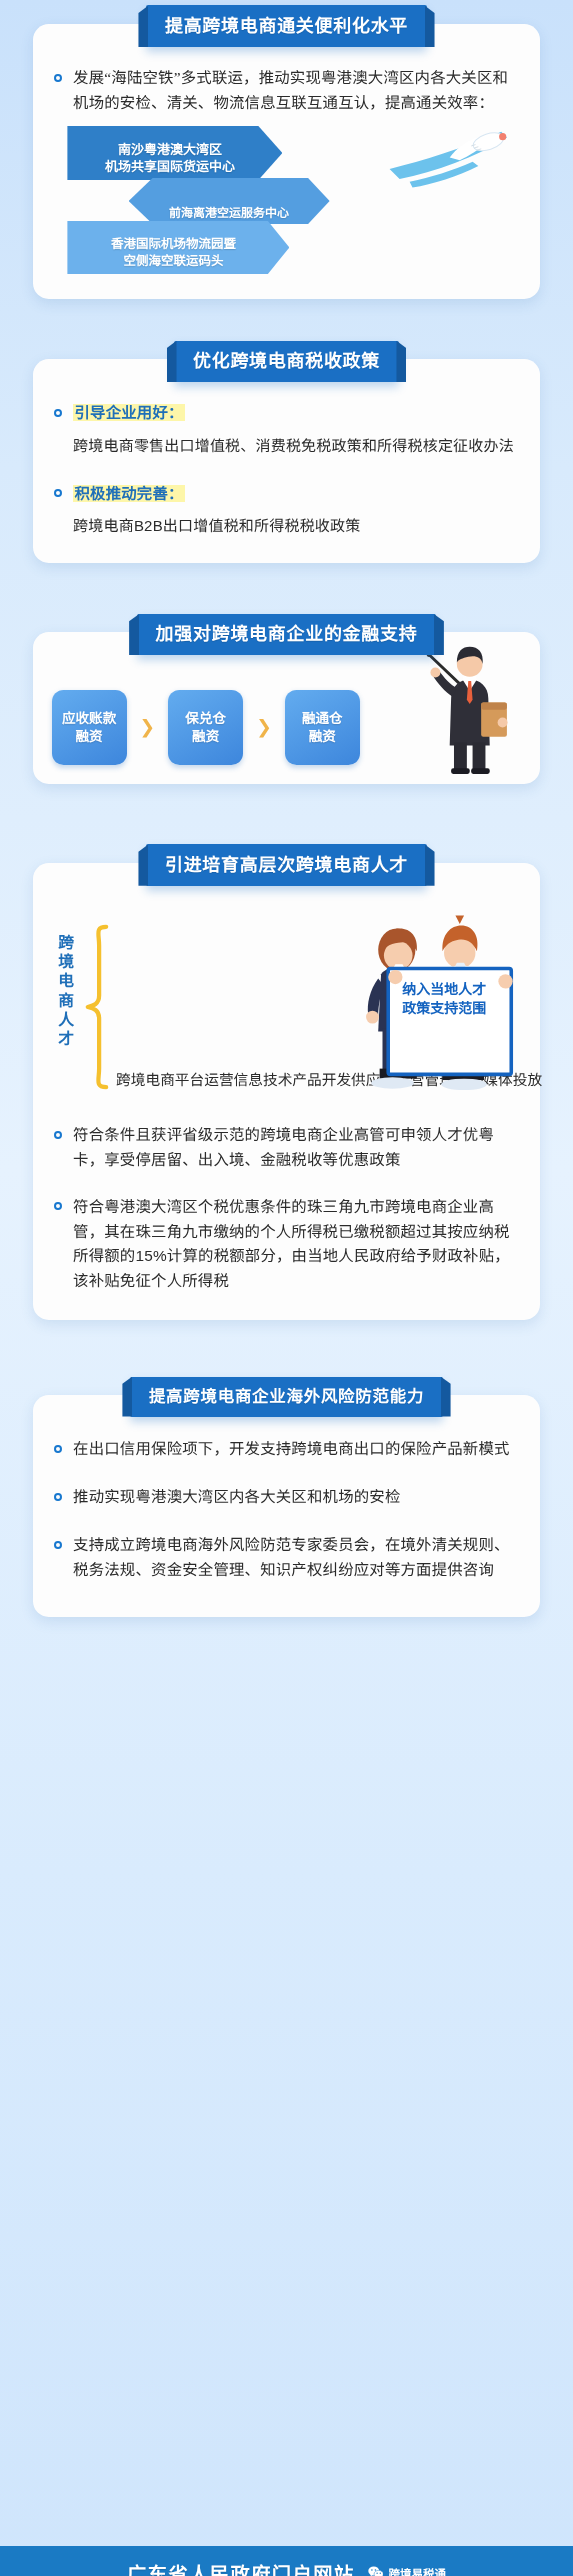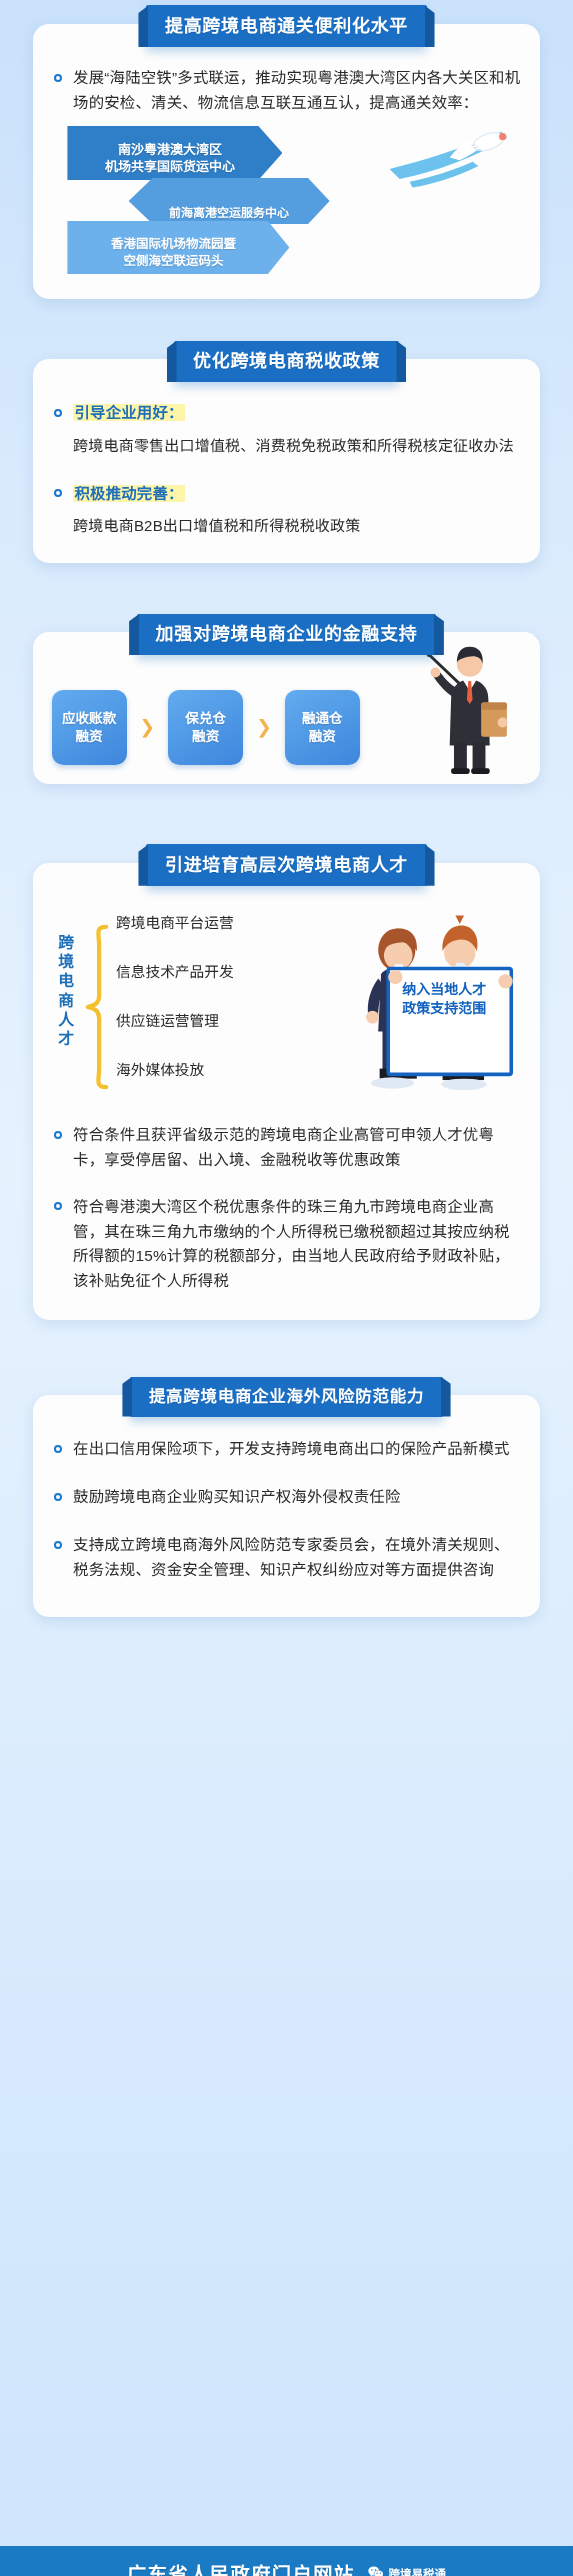--- a/index.html
+++ b/index.html
@@ -227,24 +227,26 @@
   .brace {
     flex: 0 0 auto;
     width: 24px;
     height: 166px;
     margin-left: 4.3px;
     margin-top: 10px;
   }
   .talent-items {
     flex: 0 0 auto;
     margin-left: 7.2px;
-    display: flex;
-    flex-direction: column;
+    margin-top: 10px;
+    display: flex;
+    flex-direction: row;
     justify-content: space-between;
     height: 166px;
+    align-items: flex-end;
   }
   .talent-item {
     font-size: 14.7px;
     color: #2a2a2a;
     line-height: 1.3;
   }
   .people {
     position: absolute;
     right: -5.7px;
     top: -33px;
@@ -289,21 +291,21 @@
     font-size: 11.5px;
     font-weight: bold;
   }
   .wechat-icon { width: 15.8px; height: 13.6px; }
 </style>
 </head>
 <body>
 
 <div class="page">
 
-  <div class="section" style="margin-top:24px;">
+  <div class="section" style="margin-top:24px;font-family:Liberation Serif, serif;">
     <div class="ribbon-wrap">
       <div class="ribbon">提高跨境电商通关便利化水平</div>
     </div>
     <div class="card">
       <ul class="bullet-list">
         <li class="bullet">
           <span class="dot"></span>
           <span>发展“海陆空铁”多式联运，推动实现粤港澳大湾区内各大关区和机场的安检、清关、物流信息互联互通互认，提高通关效率：</span>
         </li>
       </ul>
@@ -481,21 +483,21 @@
       <div class="ribbon" style="font-size:16.5px;">提高跨境电商企业海外风险防范能力</div>
     </div>
     <div class="card" style="padding-bottom:30px;">
       <ul class="bullet-list">
         <li class="bullet" style="margin-bottom:23px;">
           <span class="dot"></span>
           <span>在出口信用保险项下，开发支持跨境电商出口的保险产品新模式</span>
         </li>
         <li class="bullet" style="margin-bottom:23px;">
           <span class="dot"></span>
-          <span>鼓励跨境电商企业购买知识产权海外侵权责任险</span>
+          <span>推动实现粤港澳大湾区内各大关区和机场的安检</span>
         </li>
         <li class="bullet">
           <span class="dot"></span>
           <span>支持成立跨境电商海外风险防范专家委员会，在境外清关规则、税务法规、资金安全管理、知识产权纠纷应对等方面提供咨询</span>
         </li>
       </ul>
     </div>
   </div>
 
   <div class="footer">

